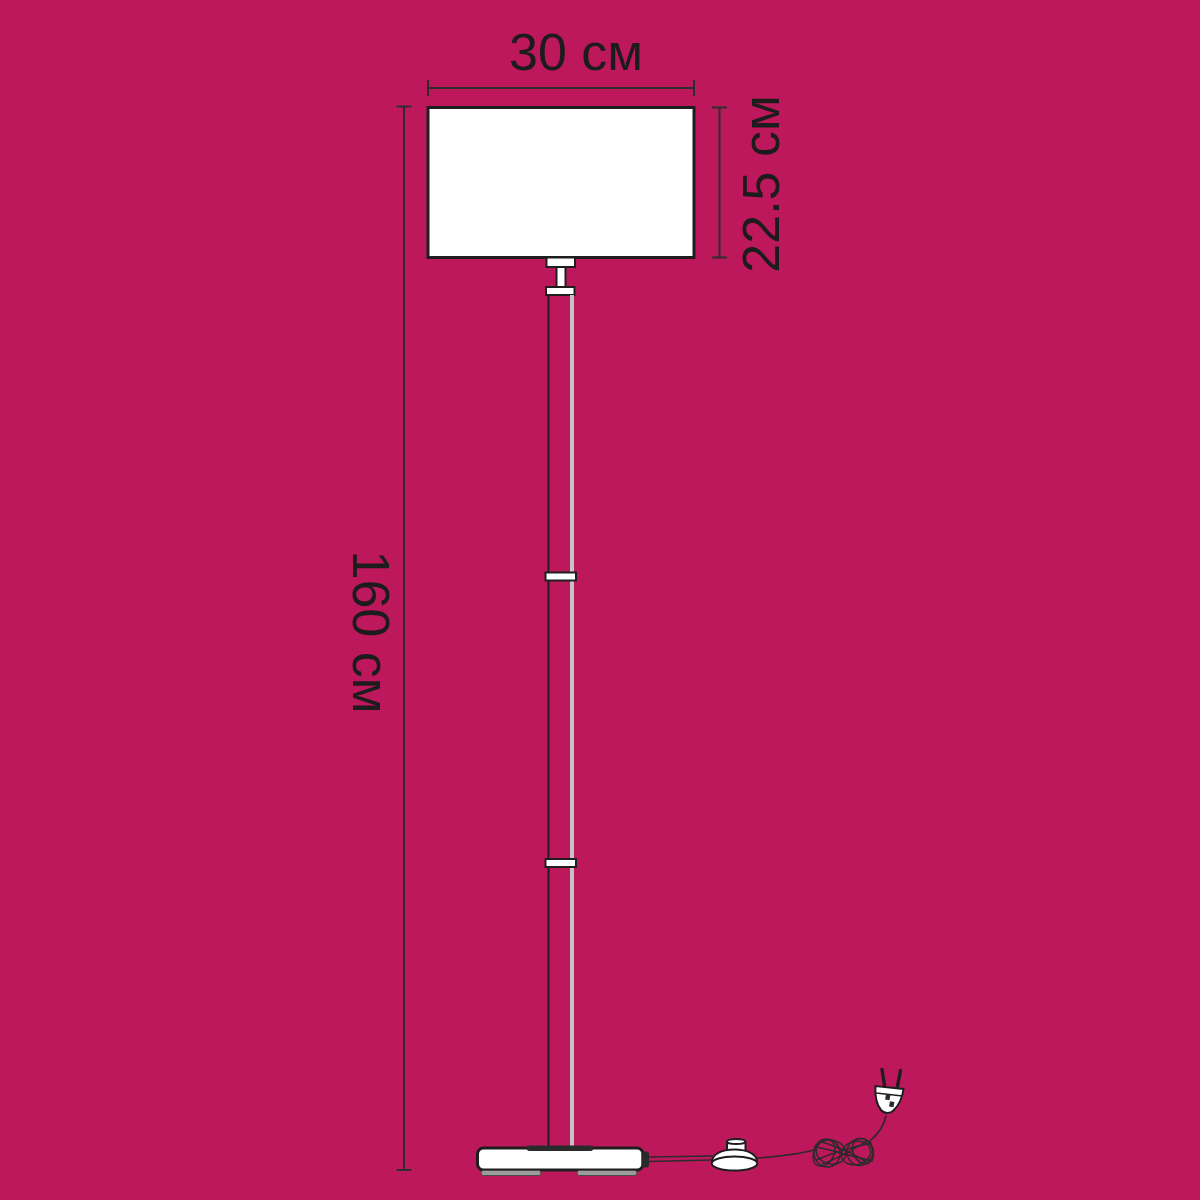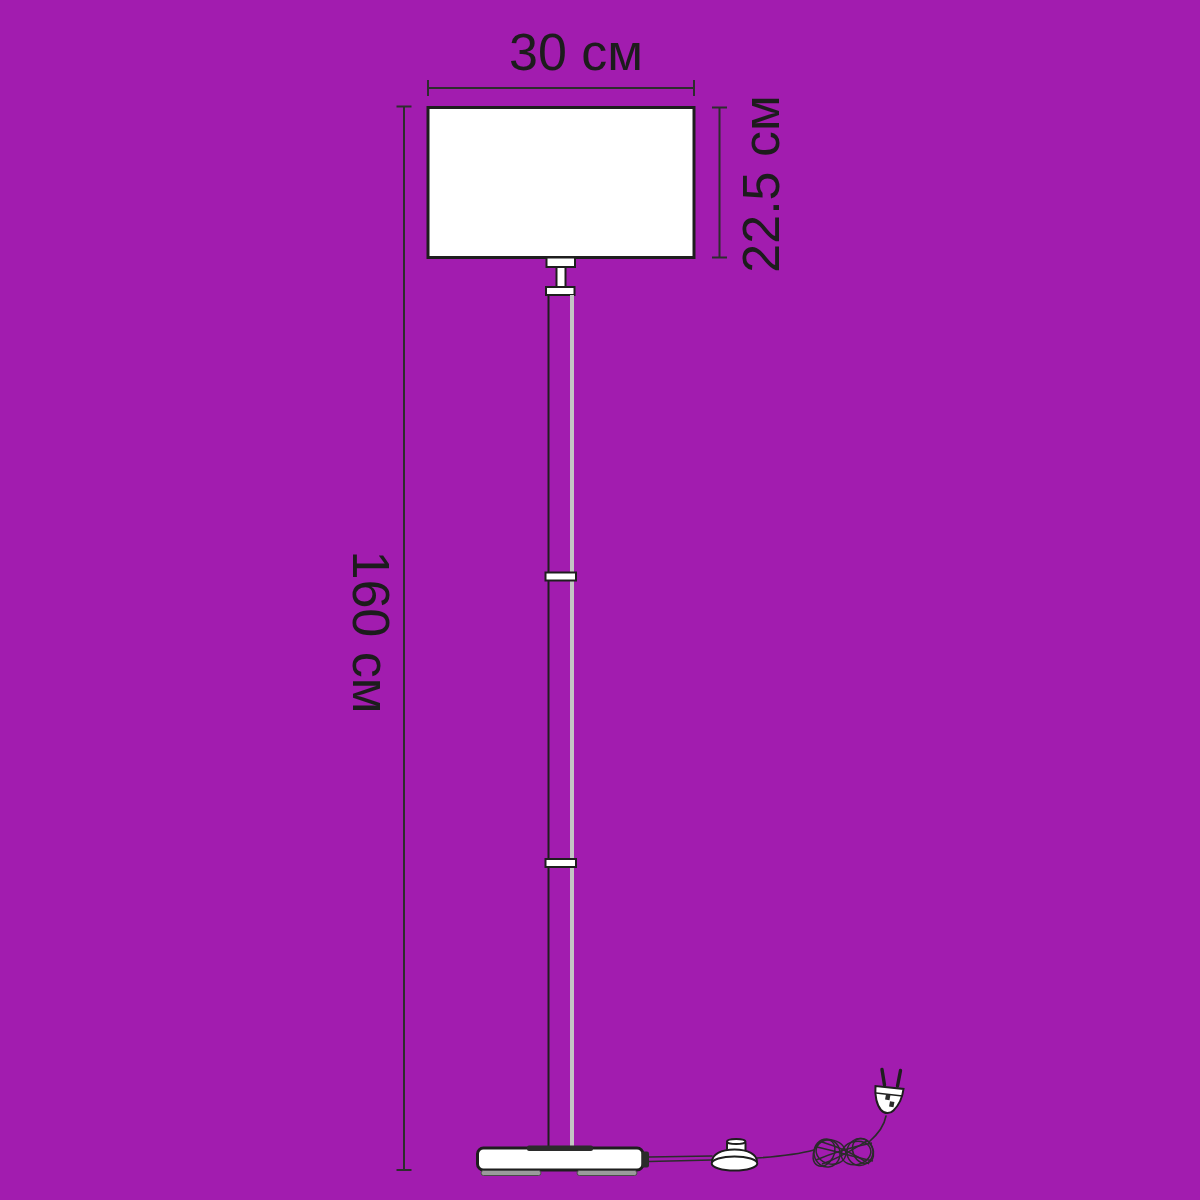--- a/index.html
+++ b/index.html
@@ -8,21 +8,21 @@
     padding: 0;
     background: #ffffff;
     width: 1200px;
     height: 1200px;
     overflow: hidden;
   }
   .stage {
     position: relative;
     width: 1200px;
     height: 1200px;
-    background: #a21caf;
+    background: #be185d;
   }
   svg {
     display: block;
     font-family: "Liberation Sans", "DejaVu Sans", sans-serif;
   }
   .dim-text {
     font-size: 52px;
     fill: #1c1c1c;
     font-weight: 400;
   }

